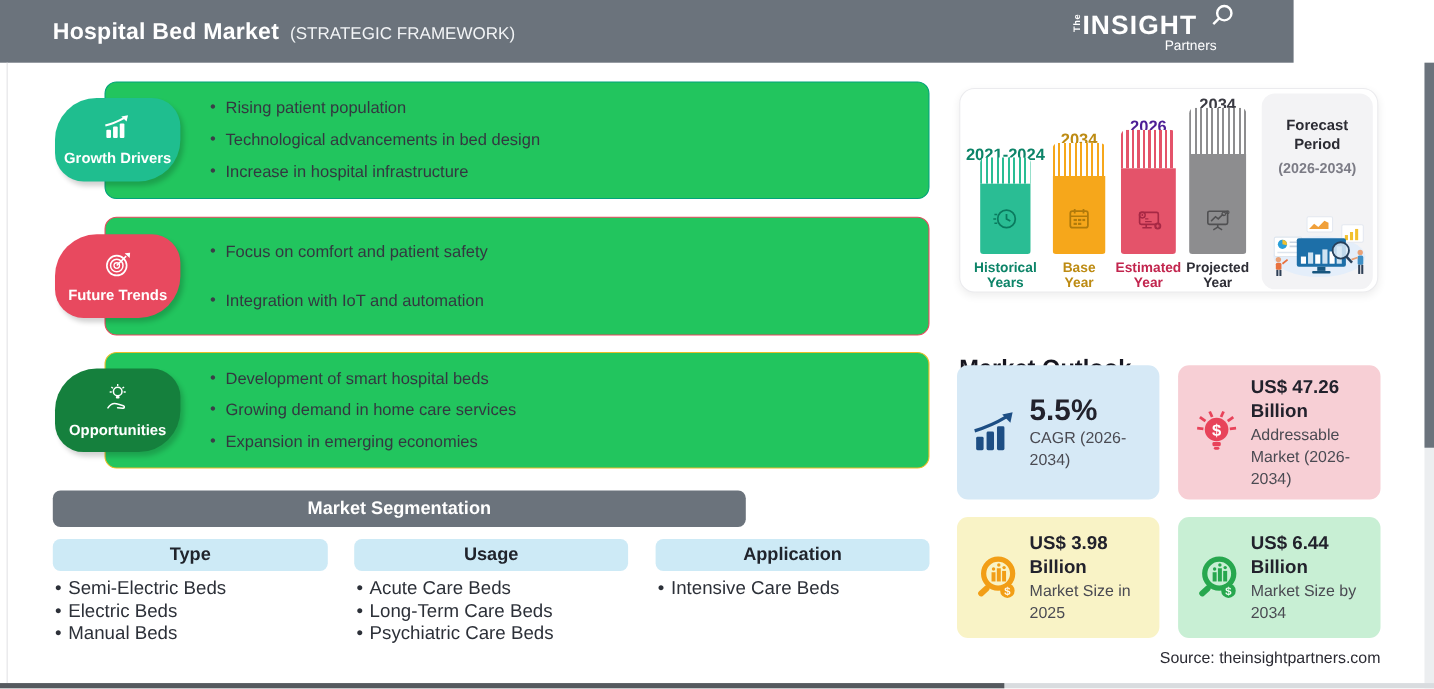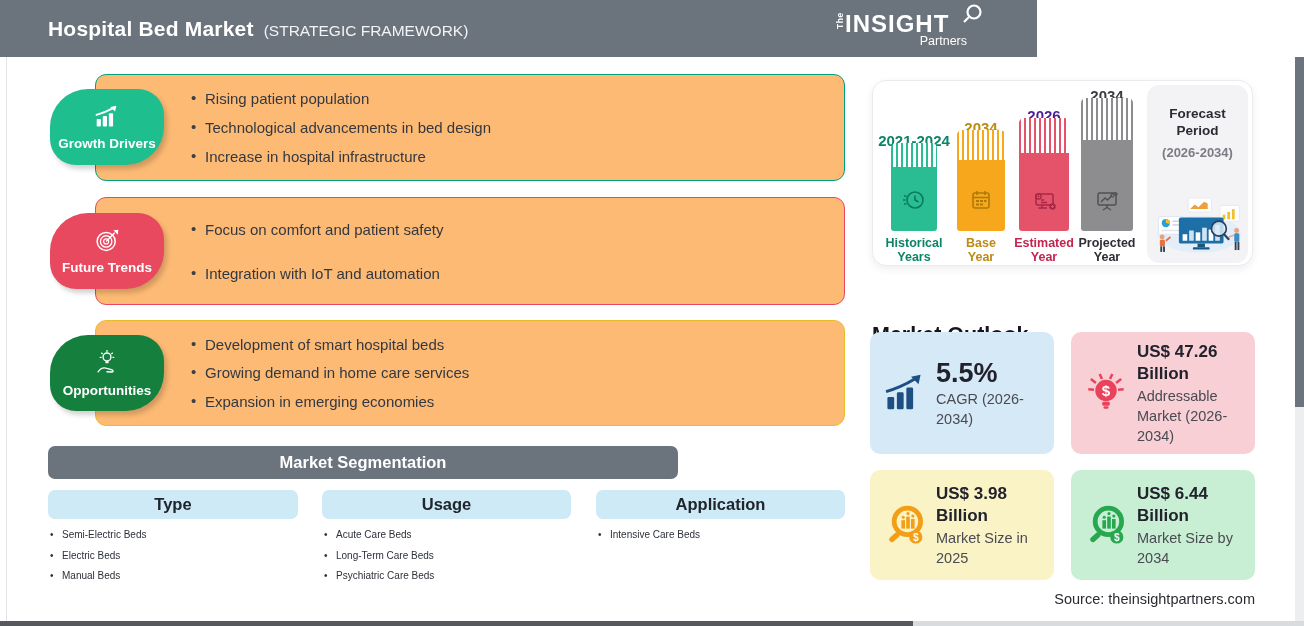--- a/index.html
+++ b/index.html
@@ -6,37 +6,37 @@
   html,body { width:1304px; height:626px; }
   body {
     font-family:"Liberation Sans", sans-serif;
     background:#ffffff;
     position:relative;
     overflow:hidden;
     color:#2b2b33;
   }
   
   .header {
-    position:absolute; left:0; top:0; width:1037px; height:57px;
+    position:absolute; left:0; top:0; width:1176px; height:57px;
     background:#6b737c; display:flex; align-items:center; justify-content:space-between;
     padding:0 52px 0 48px;
   }
   .title-wrap { display:flex; align-items:baseline; gap:10px; }
   .title { color:#ffffff; font-size:21px; font-weight:bold; letter-spacing:.2px; }
   .subtitle { color:#f2f4f6; font-size:15.5px; }
   .logo { position:relative; color:#fff; width:150px; }
   .logo-row { display:flex; align-items:center; }
   .logo-the { font-size:8.5px; font-weight:bold; transform:rotate(-90deg); width:10px; letter-spacing:.5px; }
   .logo-insight { font-size:24px; font-weight:bold; letter-spacing:1px; }
   .logo-mag { position:absolute; right:2px; top:-7px; }
   .logo-partners { display:block; text-align:right; font-size:12.5px; margin-top:-4px; padding-right:18px; }
 
   
   .fw-box {
-    position:absolute; left:95px; width:750px; border-radius:11px; background:#fdba74;
+    position:absolute; left:95px; width:750px; border-radius:11px; background:#22c55e;
   }
   .fw-box.green  { top:74px;  height:107px; border:1px solid #00a37a; }
   .fw-box.red    { top:197px; height:108px; border:1px solid #e8485e; }
   .fw-box.gold   { top:320px; height:106px; border:1px solid #e9bd27; }
   .fw-list {
     height:100%; display:flex; flex-direction:column; justify-content:space-around;
     padding:9px 16px 9px 95px; list-style:none;
   }
   .fw-list li { font-size:15px; color:#333840; position:relative; padding-left:14px; }
   .fw-list li::before { content:"•"; position:absolute; left:0; top:-1px; color:#3a3f47; }
@@ -62,21 +62,21 @@
     display:flex; align-items:center; justify-content:center;
     font-size:16.5px; font-weight:bold; color:#20242c;
   }
   .seg-col-header.c1 { left:48px;  width:250px; }
   .seg-col-header.c2 { left:322px; width:249px; }
   .seg-col-header.c3 { left:596px; width:249px; }
   .seg-list { position:absolute; top:525px; list-style:none; }
   .seg-list.c1 { left:50px; }
   .seg-list.c2 { left:324px; }
   .seg-list.c3 { left:598px; }
-  .seg-list li { font-size:10px; color:#2c3038; line-height:20.5px; position:relative; padding-left:12px; }
+  .seg-list li { font-size:17px; color:#2c3038; line-height:20.5px; position:relative; padding-left:12px; }
   .seg-list li::before { content:"•"; position:absolute; left:0; }
 
   
   .tl-card {
     position:absolute; left:872px; top:80px; width:381px; height:186px;
     background:#fff; border:1px solid #ebebee; border-radius:14px;
     box-shadow:0 3px 8px rgba(0,0,0,.07);
   }
   .tl-bar { position:absolute; border-radius:5px 5px 3px 3px; overflow:hidden; display:flex; flex-direction:column; }
   .tl-stripes { width:100%; }

